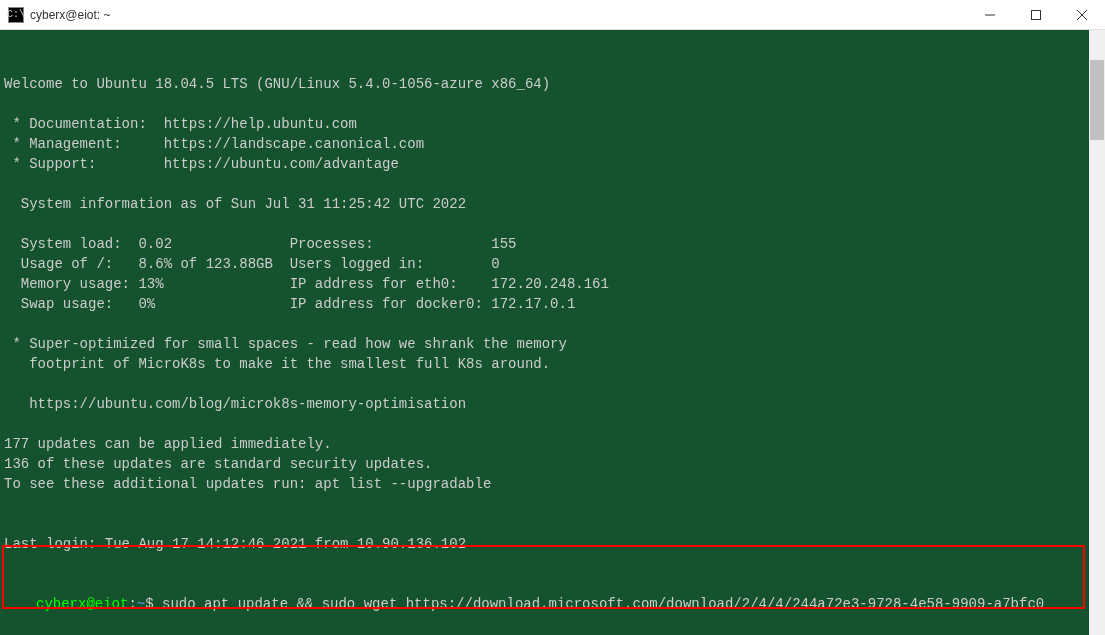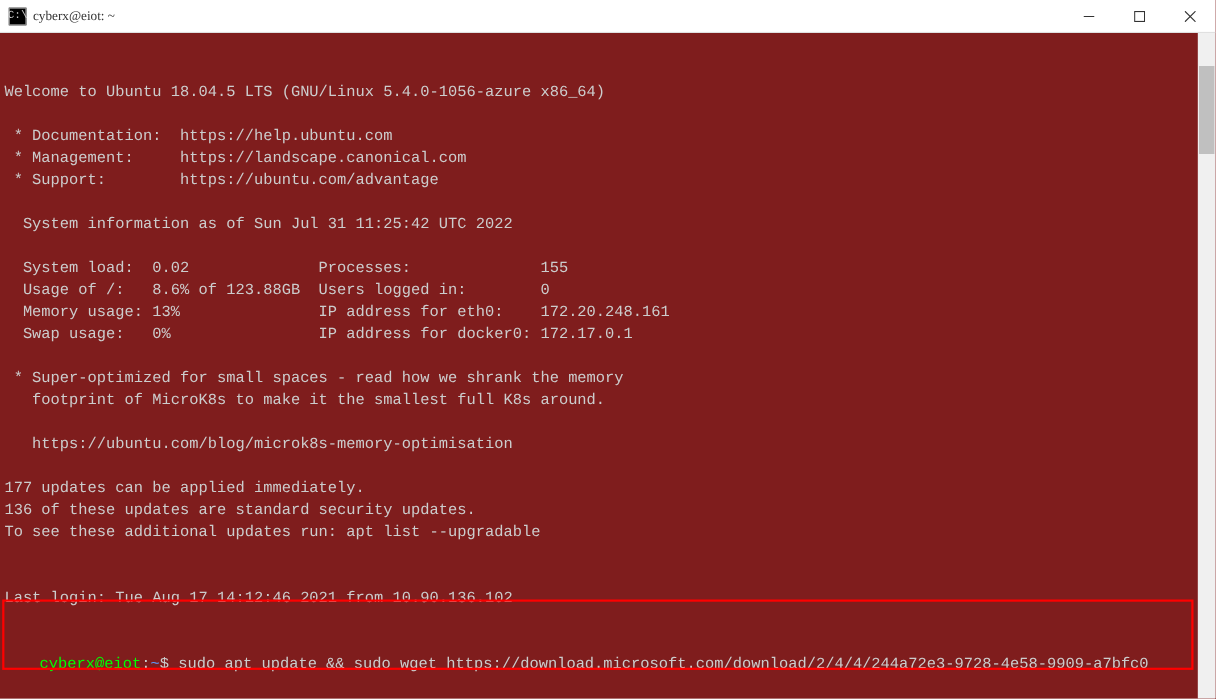--- a/index.html
+++ b/index.html
@@ -32,21 +32,21 @@
       display: flex;
       align-items: center;
       justify-content: center;
       font-size: 10px;
       color: #333;
       border: 1px solid #888;
       background: #000;
       color: #ccc;
     }
     .titlebar-title {
-      font-family: Liberation Serif, serif;
+      font-family: Liberation Sans, sans-serif;
       font-size: 12px;
       color: #333;
     }
     .window-controls {
       position: absolute;
       right: 0;
       top: 0;
       display: flex;
       height: 30px;
     }
@@ -58,21 +58,21 @@
       justify-content: center;
       color: #333;
       font-family: 'Segoe UI', sans-serif;
       font-size: 12px;
     }
     .terminal-wrapper {
       display: flex;
       height: calc(100% - 30px);
     }
     .terminal {
-      background: #7f1d1d;
+      background: #14532d;
       color: #cccccc;
       padding: 4px 0 4px 4px;
       white-space: pre;
       line-height: 20px;
       flex: 1;
       overflow: hidden;
     }
     .scrollbar-track {
       width: 16px;
       background: #f0f0f0;

